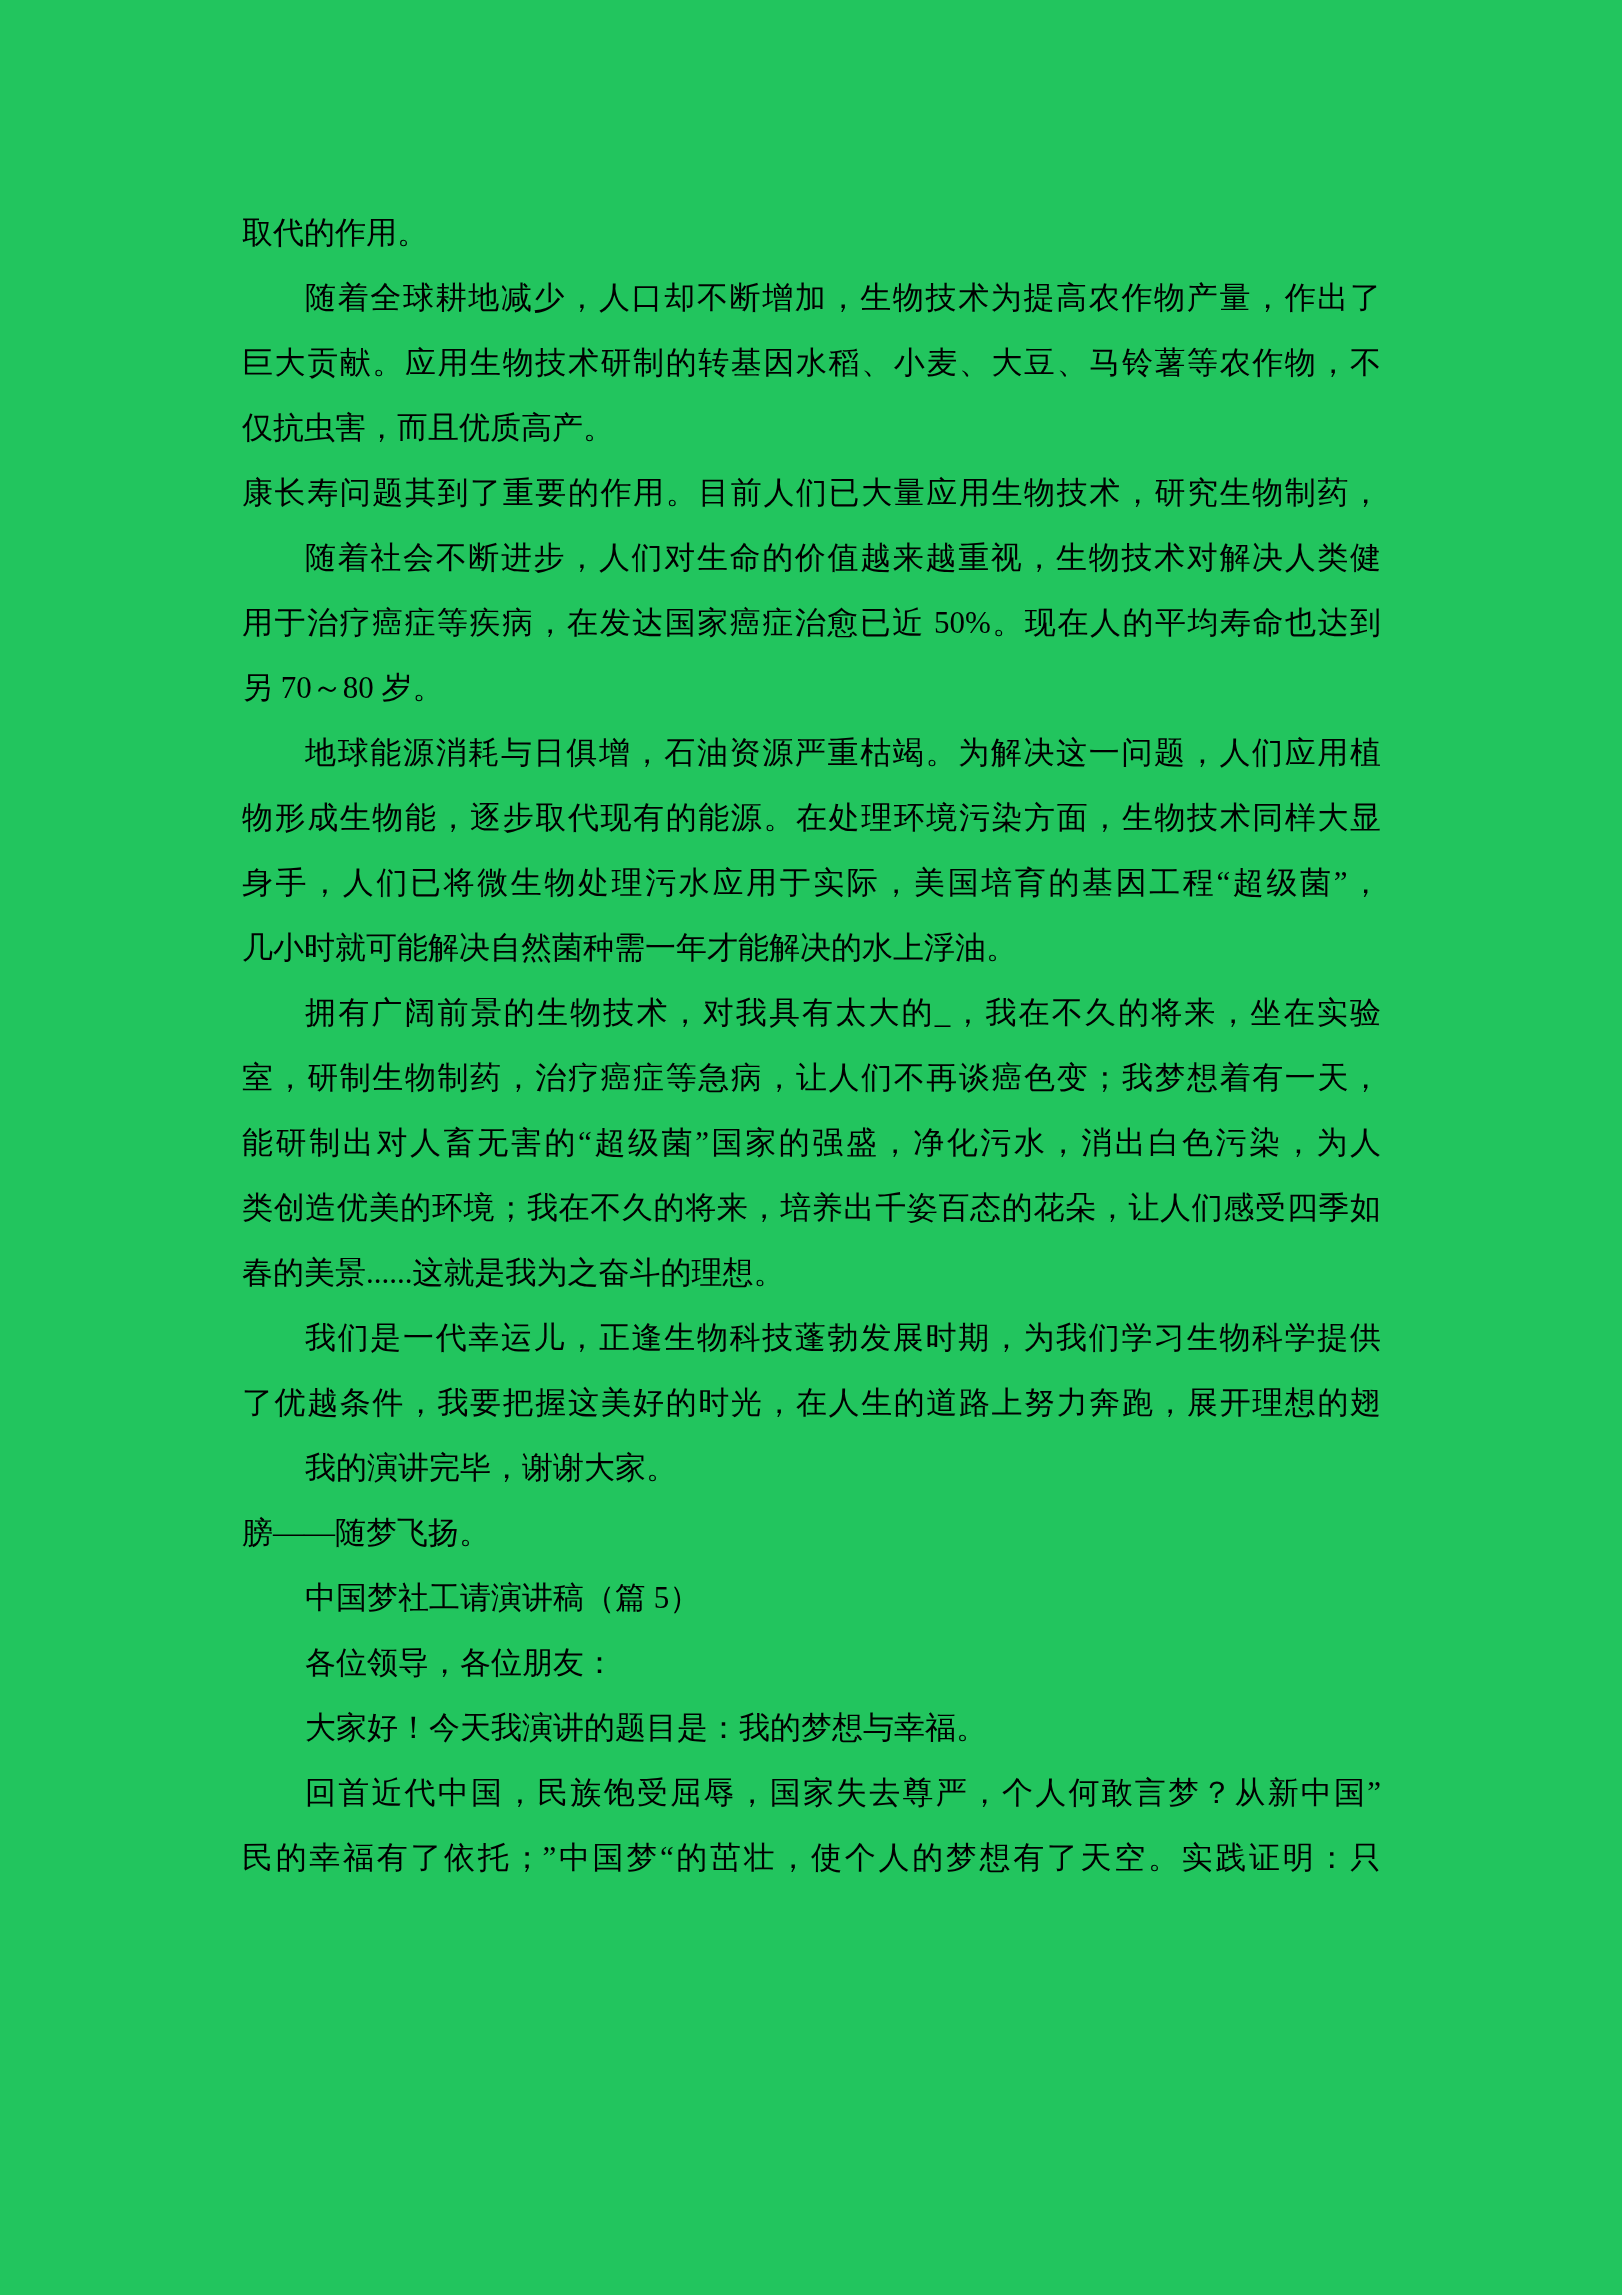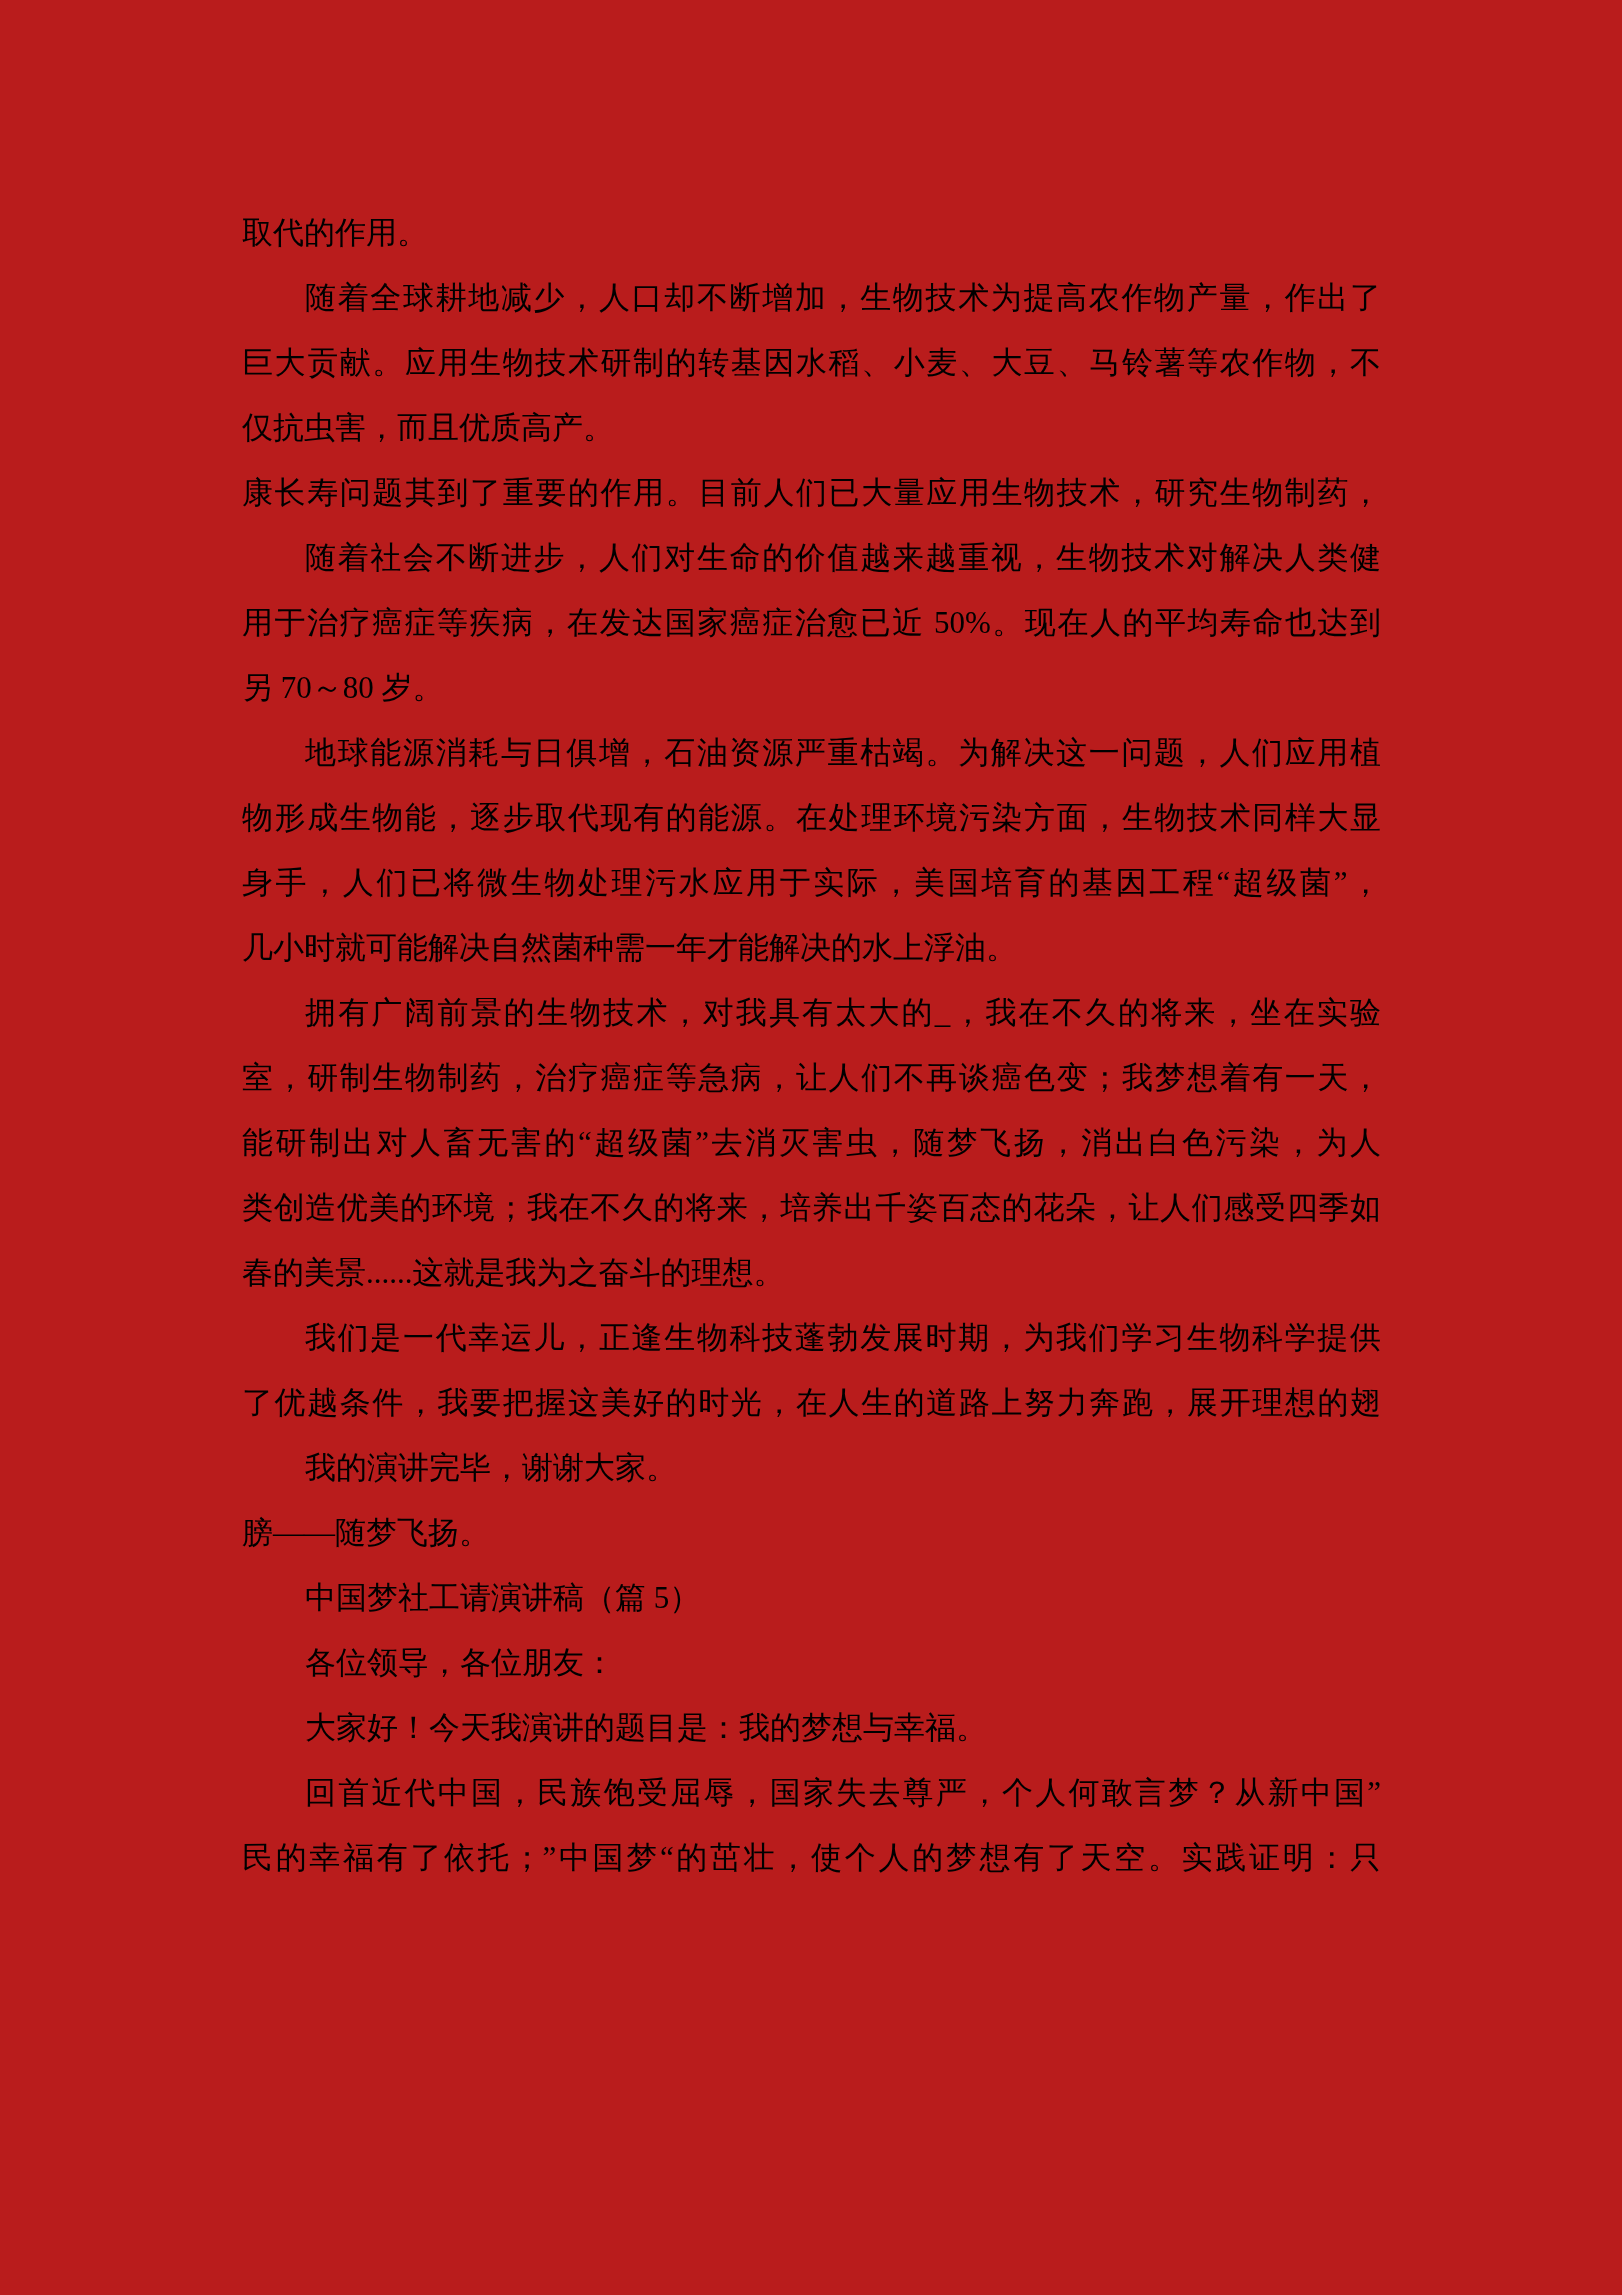--- a/index.html
+++ b/index.html
@@ -4,21 +4,21 @@
 <style>
   html, body {
     margin: 0;
     padding: 0;
     background: #ffffff;
   }
   .page {
     position: relative;
     width: 1623px;
     height: 2295px;
-    background: #b91c1c;
+    background: #22c55e;
     overflow: hidden;
   }
   .text-block {
     position: absolute;
     left: 242px;
     top: 200px;
     width: 1139px;
     font-family: "Liberation Serif", "DejaVu Serif", serif;
     font-size: 31px;
     line-height: 65px;
@@ -48,21 +48,21 @@
       <div class="line fill">康长寿问题其到了重要的作用。目前人们已大量应用生物技术，研究生物制药，</div>
       <div class="line indent fill">随着社会不断进步，人们对生命的价值越来越重视，生物技术对解决人类健</div>
       <div class="line fill">用于治疗癌症等疾病，在发达国家癌症治愈已近 50%。现在人的平均寿命也达到</div>
       <div class="line">另 70～80 岁。</div>
       <div class="line indent fill">地球能源消耗与日俱增，石油资源严重枯竭。为解决这一问题，人们应用植</div>
       <div class="line fill">物形成生物能，逐步取代现有的能源。在处理环境污染方面，生物技术同样大显</div>
       <div class="line fill">身手，人们已将微生物处理污水应用于实际，美国培育的基因工程“超级菌”，</div>
       <div class="line">几小时就可能解决自然菌种需一年才能解决的水上浮油。</div>
       <div class="line indent fill">拥有广阔前景的生物技术，对我具有太大的_，我在不久的将来，坐在实验</div>
       <div class="line fill">室，研制生物制药，治疗癌症等急病，让人们不再谈癌色变；我梦想着有一天，</div>
-      <div class="line fill">能研制出对人畜无害的“超级菌”去消灭害虫，随梦飞扬，消出白色污染，为人</div>
+      <div class="line fill">能研制出对人畜无害的“超级菌”国家的强盛，净化污水，消出白色污染，为人</div>
       <div class="line fill">类创造优美的环境；我在不久的将来，培养出千姿百态的花朵，让人们感受四季如</div>
       <div class="line">春的美景......这就是我为之奋斗的理想。</div>
       <div class="line indent fill">我们是一代幸运儿，正逢生物科技蓬勃发展时期，为我们学习生物科学提供</div>
       <div class="line fill">了优越条件，我要把握这美好的时光，在人生的道路上努力奔跑，展开理想的翅</div>
       <div class="line indent">我的演讲完毕，谢谢大家。</div>
       <div class="line">膀——随梦飞扬。</div>
       <div class="line indent">中国梦社工请演讲稿（篇 5）</div>
       <div class="line indent">各位领导，各位朋友：</div>
       <div class="line indent">大家好！今天我演讲的题目是：我的梦想与幸福。</div>
       <div class="line indent fill">回首近代中国，民族饱受屈辱，国家失去尊严，个人何敢言梦？从新中国”</div>

